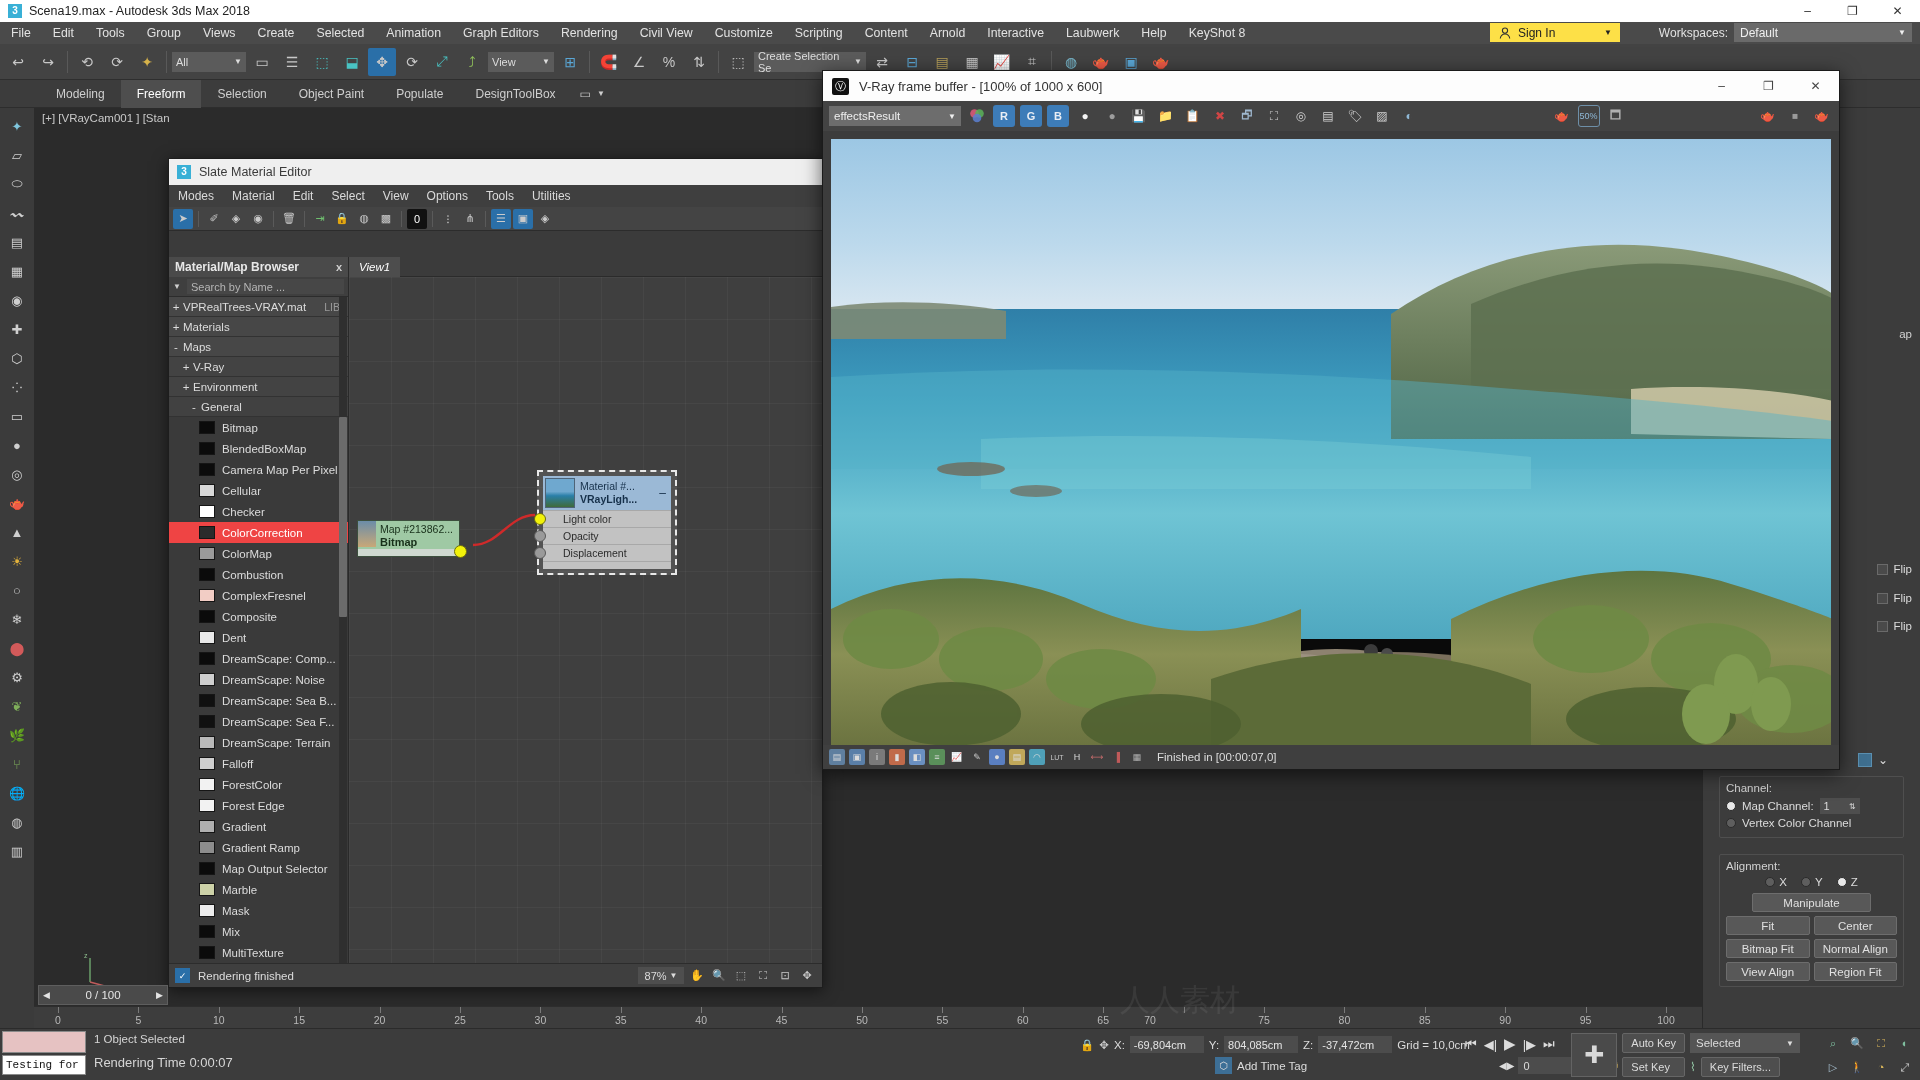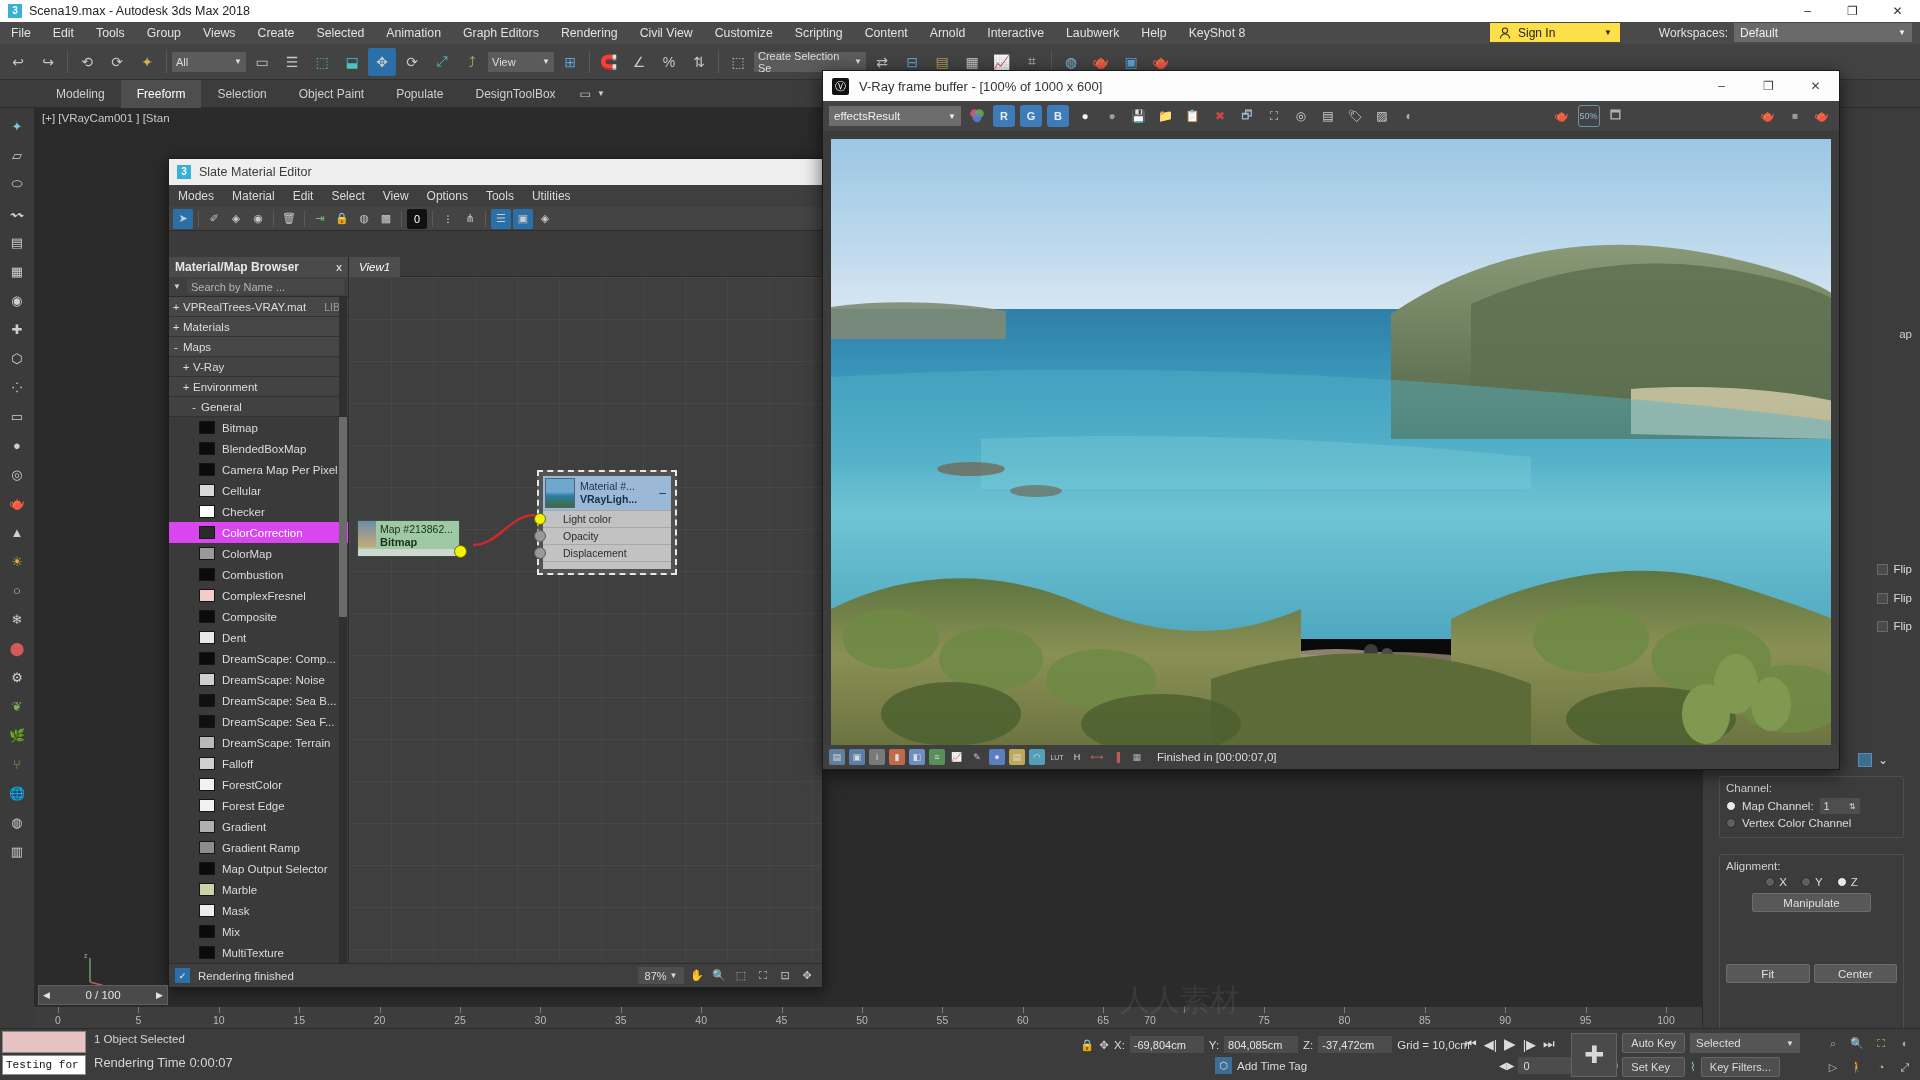--- a/index.html
+++ b/index.html
@@ -86,21 +86,21 @@
      display:flex; align-items:center; padding:0 4px;}
   .mmb-list{ flex:1; overflow:hidden; position:relative; }
   .grp { height:20px; background:#474747; display:flex; align-items:center; font-size:11.5px;
      color:#dcdcdc; border-bottom:1px solid #323232; }
   .grp .sign{ width:14px; text-align:center; }
   .grp.lvl1{ padding-left:10px; background:#434343;}
   .grp.lvl2{ padding-left:18px; background:#414141;}
   .grp .lib{ margin-left:auto; margin-right:8px; color:#9a9a9a; font-size:10.5px;}
   .row { height:21px; display:flex; align-items:center; padding-left:30px; font-size:11.5px; color:#dcdcdc;}
   .row .sw{ width:16px;height:13px;margin-right:7px;border:1px solid #151515;background:#0a0a0a;flex:none;}
-  .row.sel{ background:#d946ef; color:#fff; }
+  .row.sel{ background:#ef4444; color:#fff; }
   .vscroll{ position:absolute; right:1px; top:0; width:8px; bottom:0; background:#2f2f2f;}
   .vthumb{ position:absolute; right:1px; width:8px; background:#6b6b6b; border-radius:1px;}
 
   .nodearea{ flex:1; position:relative; background:#3b3b3b; display:flex; flex-direction:column;}
   .viewtab{ height:20px; background:#3b3b3b; display:flex; align-items:center; border-bottom:1px solid #2b2b2b;}
   .viewtab .tab{ height:20px; padding:0 10px; display:flex;align-items:center; font-size:11.5px;
      background:#4d4d4d; color:#fff; font-style:italic;}
   .canvas{ flex:1; position:relative; background:#3f3f3f;
      background-image:linear-gradient(rgba(255,255,255,.035) 1px, transparent 1px),
                       linear-gradient(90deg, rgba(255,255,255,.035) 1px, transparent 1px);
@@ -162,21 +162,21 @@
   
   .rpanel{ position:absolute; right:0; top:108px; width:218px; bottom:52px; background:#3c3c3c;
      border-left:1px solid #2a2a2a; }
   .rp-sec{ margin:6px 8px 0 8px; border:1px solid #4f4f4f; border-radius:2px; padding:5px 6px; }
   .rp-lbl{ font-size:11.5px; color:#d2d2d2; margin-bottom:4px;}
   .rp-radio{ display:flex; align-items:center; gap:6px; font-size:11.5px; margin:3px 0;}
   .rdot{ width:10px;height:10px;border-radius:50%;background:#5e5e5e;border:1px solid #2b2b2b;flex:none;}
   .rdot.on{ background:#e8e8e8;}
   .spin{ width:40px;height:16px;background:#4e4e4e;display:flex;align-items:center;padding:0 4px;font-size:11px;}
   .rp-btn{ height:19px;background:#585858;border:1px solid #6d6d6d;border-radius:2px;
-     display:flex;align-items:center;justify-content:center;font-size:11.5px;color:#e0e0e0;margin-top:48px;}
+     display:flex;align-items:center;justify-content:center;font-size:11.5px;color:#e0e0e0;}
   .rp-grid2{ display:grid; grid-template-columns:1fr 1fr; gap:4px; margin-top:4px;}
   .flipbox{ position:absolute; right:8px; display:flex; align-items:center; gap:5px; font-size:11.5px;}
   .ruler{ position:absolute; left:0; right:0; bottom:30px; height:22px; background:#3d3d3d;
      border-top:1px solid #2d2d2d; }
   .rtick{ position:absolute; bottom:2px; font-size:10.5px; color:#b9b9b9; transform:translateX(-50%); }
   .rtickline{ position:absolute; top:0; width:1px; height:6px; background:#7a7a7a;}
 
   
   .bottom{ position:absolute; left:0; right:0; bottom:0; height:52px; background:#3c3c3c;
      border-top:1px solid #2b2b2b; }

